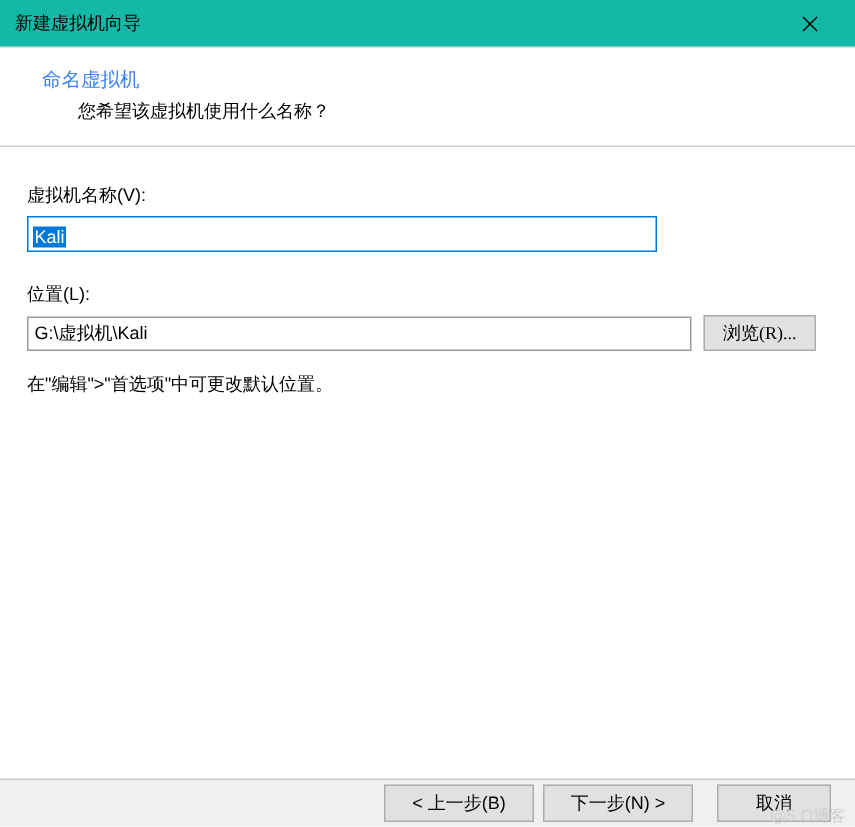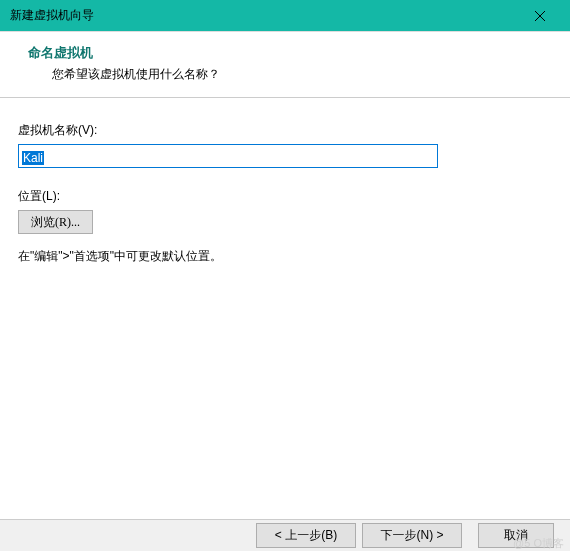--- a/index.html
+++ b/index.html
@@ -38,22 +38,22 @@
       color: #000;
       cursor: pointer;
     }
     .header {
       padding: 12px 0 14px 28px;
       border-bottom: 1px solid #cccccc;
       background: #ffffff;
     }
     .header-title {
       font-size: 13px;
-      font-weight: bold;
-      color: #0f766e;
+      font-weight: normal;
+      color: #3b82f6;
       margin-bottom: 4px;
     }
     .header-subtitle {
       font-size: 12px;
       color: #000;
       padding-left: 24px;
     }
     .content {
       padding: 24px 18px 0 18px;
     }
@@ -166,20 +166,21 @@
 <div class="content">
   <div class="field-label">虚拟机名称(V):</div>
   <div class="vm-name-input-wrapper">
     <div class="name-display">
       <span class="selected-text">Kali</span>
     </div>
   </div>
 
   <div class="field-label">位置(L):</div>
   <div class="location-row">
+    <input type="text" class="location-input" value="G:\虚拟机\Kali" style="">
     <button class="browse-btn">浏览(R)...</button>
   </div>
 
   <div class="hint">在"编辑"&gt;"首选项"中可更改默认位置。</div>
 </div>
 
 <div class="footer">
   <button class="footer-btn">&lt; 上一步(B)</button>
   <button class="footer-btn">下一步(N) &gt;</button>
   <button class="footer-btn cancel">取消</button>

